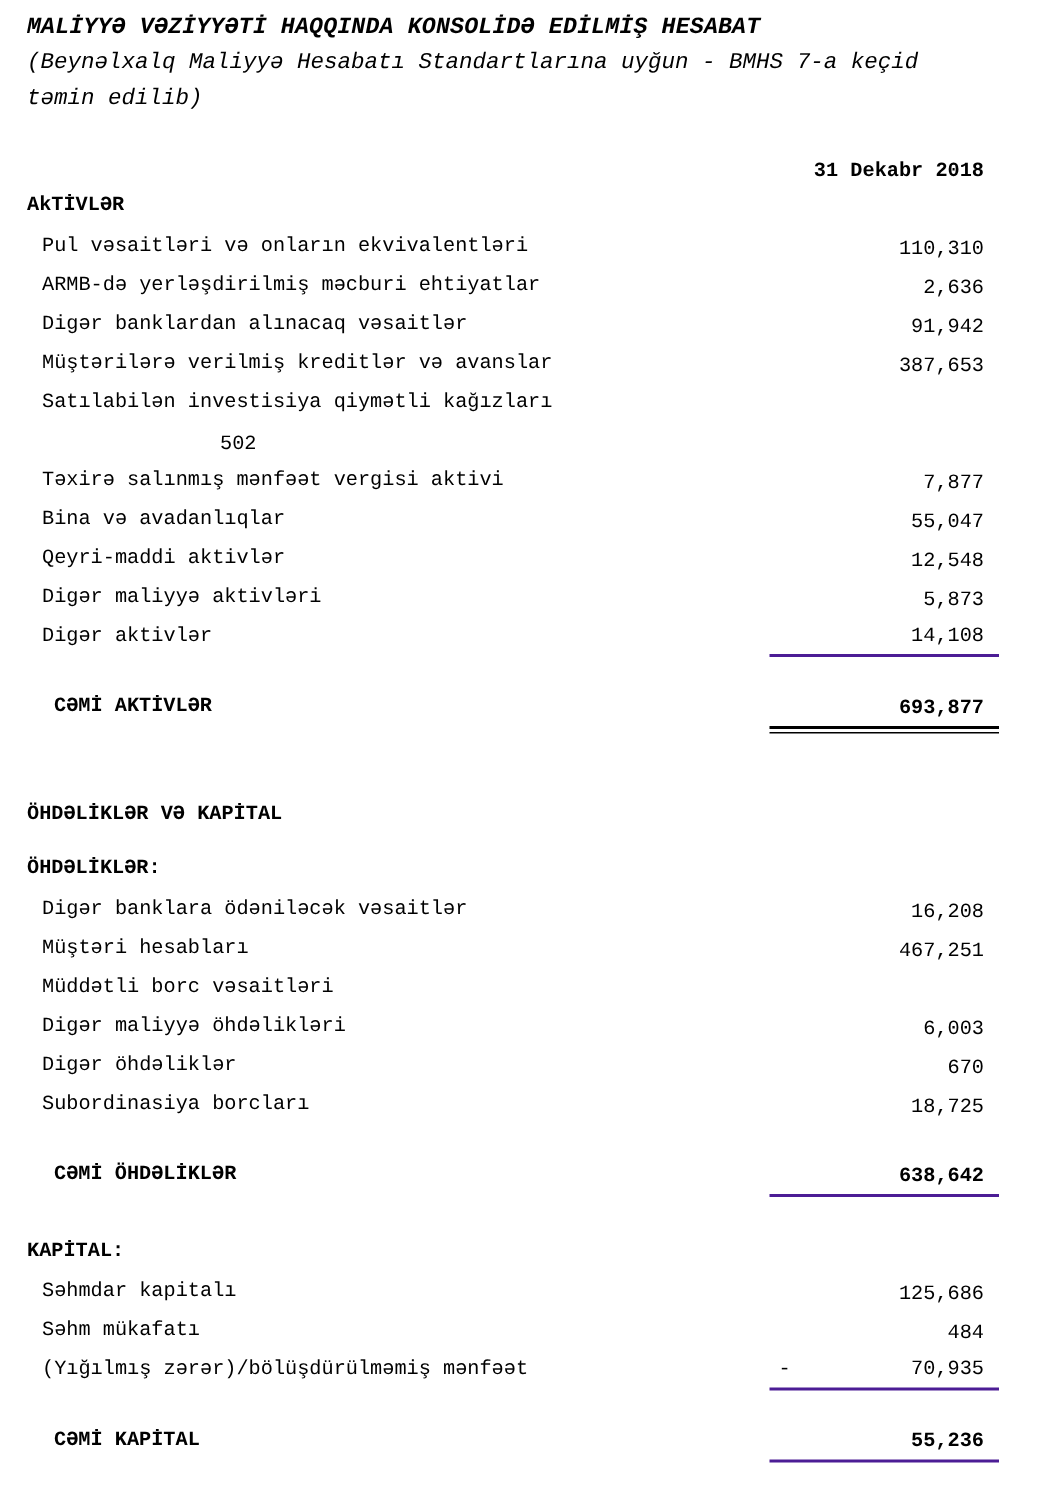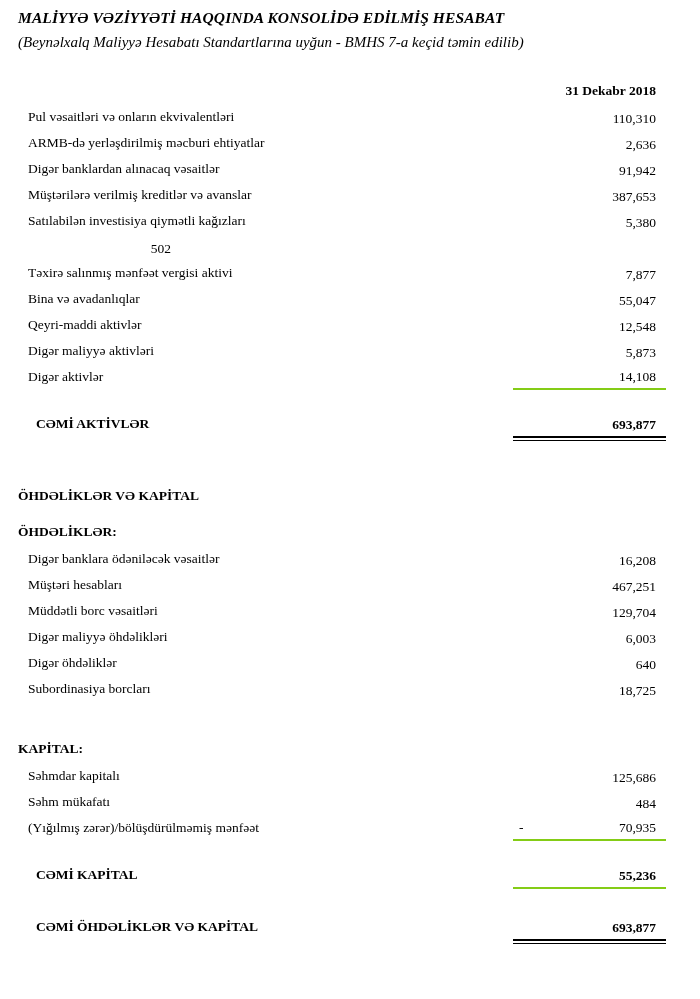--- a/index.html
+++ b/index.html
@@ -2,21 +2,21 @@
 <html><head>
 <meta charset="utf-8">
 <style>
   html, body { margin: 0; padding: 0; background: #ffffff; }
   .page {
     width: 668px;
     height: 999px;
     box-sizing: border-box;
     background: #ffffff;
     color: #000000;
-    font-family: Liberation Serif, serif;
+    font-family: Liberation Mono, monospace;
     padding-top: 6px;
     overflow: hidden;
     position: relative;
   }
   .doc-title {
     font-size: 15.5px;
     font-weight: bold;
     font-style: italic;
     line-height: 24px;
     padding: 0 18px;
@@ -34,21 +34,21 @@
     font-weight: bold;
     font-size: 13.5px;
     line-height: 18px;
     padding-right: 12px;
   }
   
   .section { }
   .section-0 { margin-top: 4px; }
   .section-1 { margin-top: 48px; }
   .section-2 { margin-top: 16px; }
-  .section-3 { margin-top: 37px; }
+  .section-3 { margin-top: 27px; }
   .section-4 { margin-top: 24px; }
   .s-heading {
     font-size: 13.5px;
     font-weight: bold;
     line-height: 20px;
     padding-left: 18px;
     margin-bottom: 4px;
   }
   .row {
     display: flex;
@@ -66,39 +66,40 @@
     box-sizing: border-box;
     display: flex;
     justify-content: space-between;
     align-items: flex-end;
     padding: 0 10px 3px 6px;
     flex-shrink: 0;
   }
   .num-col .sign { font-size: 13.5px; line-height: 17px; }
   .num-col .num { font-size: 13.5px; line-height: 17px; margin-left: auto; }
   .total-row .num { font-weight: bold; }
-  .rule-single { border-bottom: 2px solid #84cc16; }
+  .rule-single { border-bottom: 2px solid #4c1d95; }
   .rule-double { border-bottom: 2.5px solid #000; position: relative; }
   .rule-double::after {
     content: "";
     position: absolute;
     left: 0; right: 0;
     bottom: -4.5px;
     border-bottom: 1.5px solid #000;
   }
 </style>
 </head>
 <body>
 
 <div class="page">
   <div class="doc-title">MALİYYƏ VƏZİYYƏTİ HAQQINDA KONSOLİDƏ EDİLMİŞ HESABAT</div>
   <div class="doc-subtitle">(Beynəlxalq Maliyyə Hesabatı Standartlarına uyğun - BMHS 7-a keçid təmin edilib)</div>
   <div class="date-row">31 Dekabr 2018</div>
   <div id="statement-body">
       <div class="section section-0">
+        <div class="s-heading">AkTİVLƏR</div>
         <div class="row item-row">
           <span class="label">Pul vəsaitləri və onların ekvivalentləri</span>
           <span class="num-col">
             <span class="sign"></span>
             <span class="num">110,310</span>
           </span>
         </div>
         <div class="row item-row">
           <span class="label">ARMB-də yerləşdirilmiş məcburi ehtiyatlar</span>
           <span class="num-col">
@@ -115,24 +116,20 @@
         </div>
         <div class="row item-row">
           <span class="label">Müştərilərə verilmiş kreditlər və avanslar</span>
           <span class="num-col">
             <span class="sign"></span>
             <span class="num">387,653</span>
           </span>
         </div>
         <div class="row item-row">
           <span class="label">Satılabilən investisiya qiymətli kağızları</span>
-          <span class="num-col">
-            <span class="sign"></span>
-            <span class="num">5,380</span>
-          </span>
         </div>
         <div class="row item-row">
           <span class="num-col">
             <span class="sign"></span>
             <span class="num">502</span>
           </span>
         </div>
         <div class="row item-row">
           <span class="label">Təxirə salınmış mənfəət vergisi aktivi</span>
           <span class="num-col">
@@ -190,44 +187,47 @@
         </div>
         <div class="row item-row">
           <span class="label">Müştəri hesabları</span>
           <span class="num-col">
             <span class="sign"></span>
             <span class="num">467,251</span>
           </span>
         </div>
         <div class="row item-row">
           <span class="label">Müddətli borc vəsaitləri</span>
-          <span class="num-col">
-            <span class="sign"></span>
-            <span class="num">129,704</span>
-          </span>
         </div>
         <div class="row item-row">
           <span class="label">Digər maliyyə öhdəlikləri</span>
           <span class="num-col">
             <span class="sign"></span>
             <span class="num">6,003</span>
           </span>
         </div>
         <div class="row item-row">
           <span class="label">Digər öhdəliklər</span>
           <span class="num-col">
             <span class="sign"></span>
-            <span class="num">640</span>
+            <span class="num">670</span>
           </span>
         </div>
         <div class="row item-row">
           <span class="label">Subordinasiya borcları</span>
           <span class="num-col">
             <span class="sign"></span>
             <span class="num">18,725</span>
+          </span>
+        </div>
+        <div class="row total-row">
+          <span class="label">CƏMİ ÖHDƏLİKLƏR</span>
+          <span class="num-col rule-single">
+            <span class="sign"></span>
+            <span class="num">638,642</span>
           </span>
         </div>
       </div>
       <div class="section section-3">
         <div class="s-heading">KAPİTAL:</div>
         <div class="row item-row">
           <span class="label">Səhmdar kapitalı</span>
           <span class="num-col">
             <span class="sign"></span>
             <span class="num">125,686</span>

